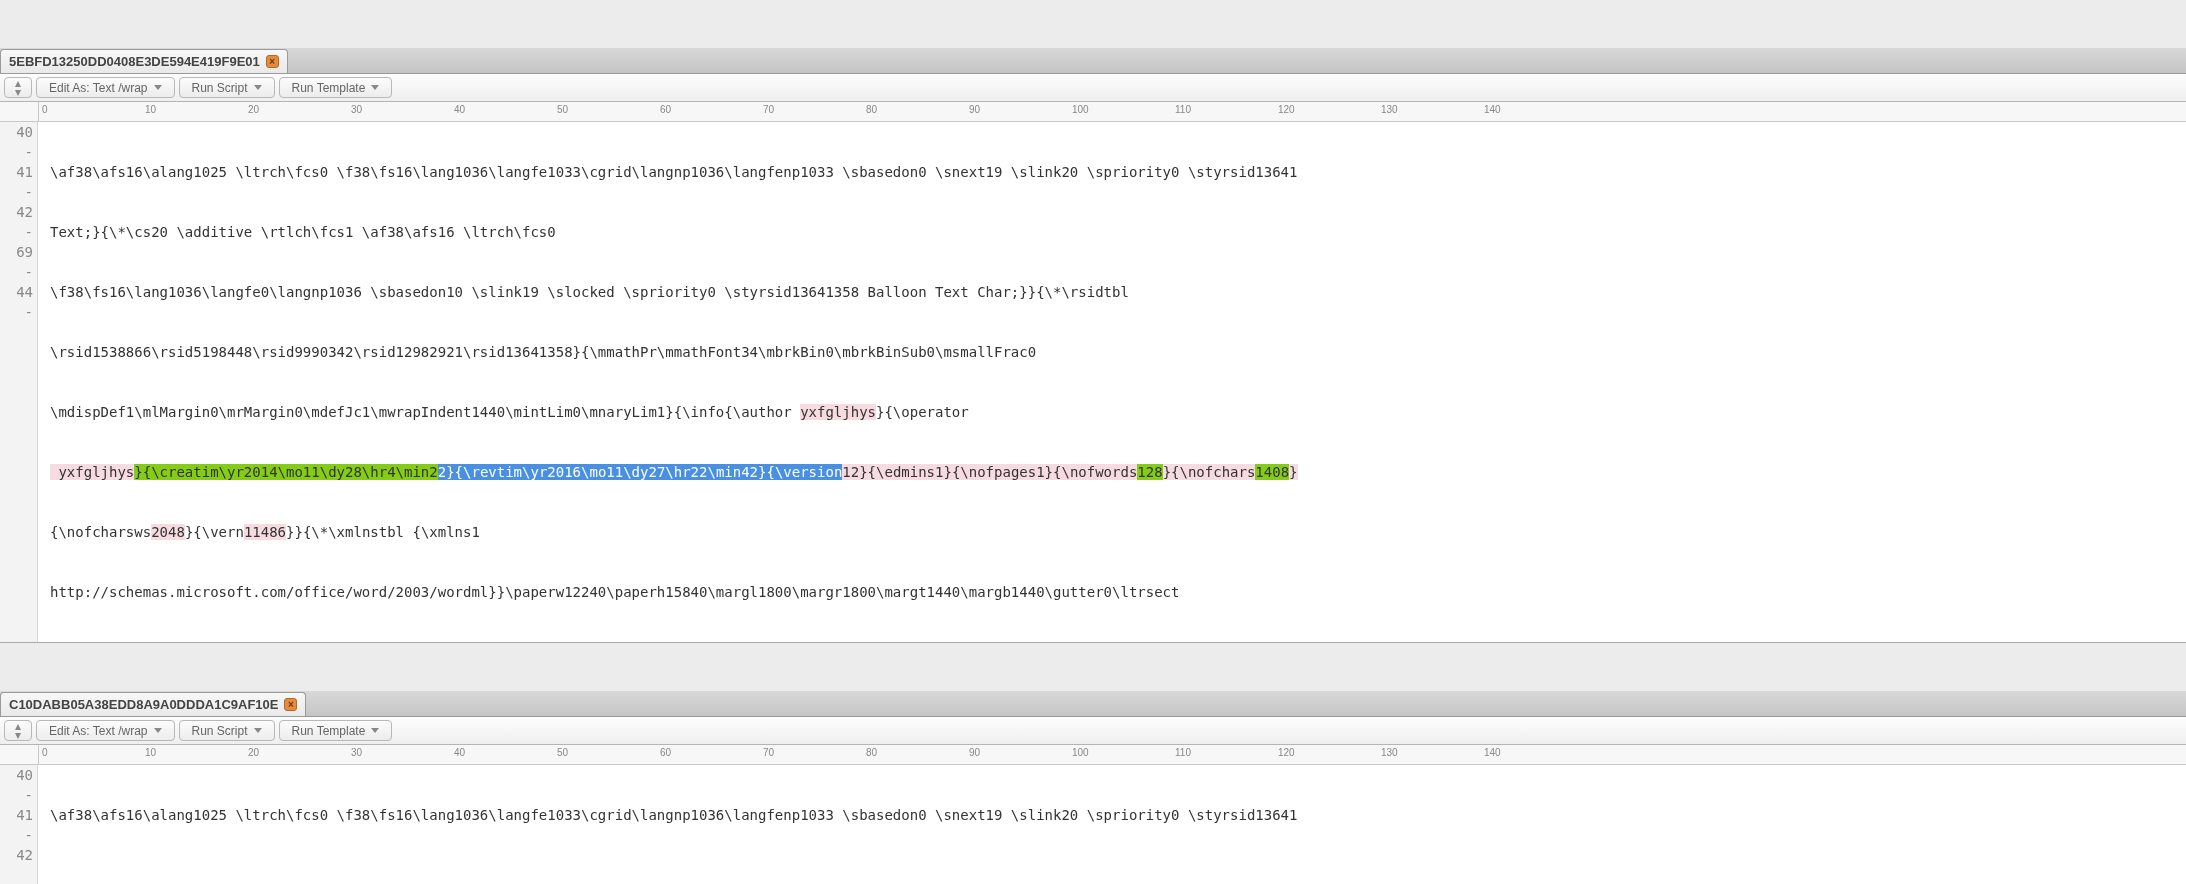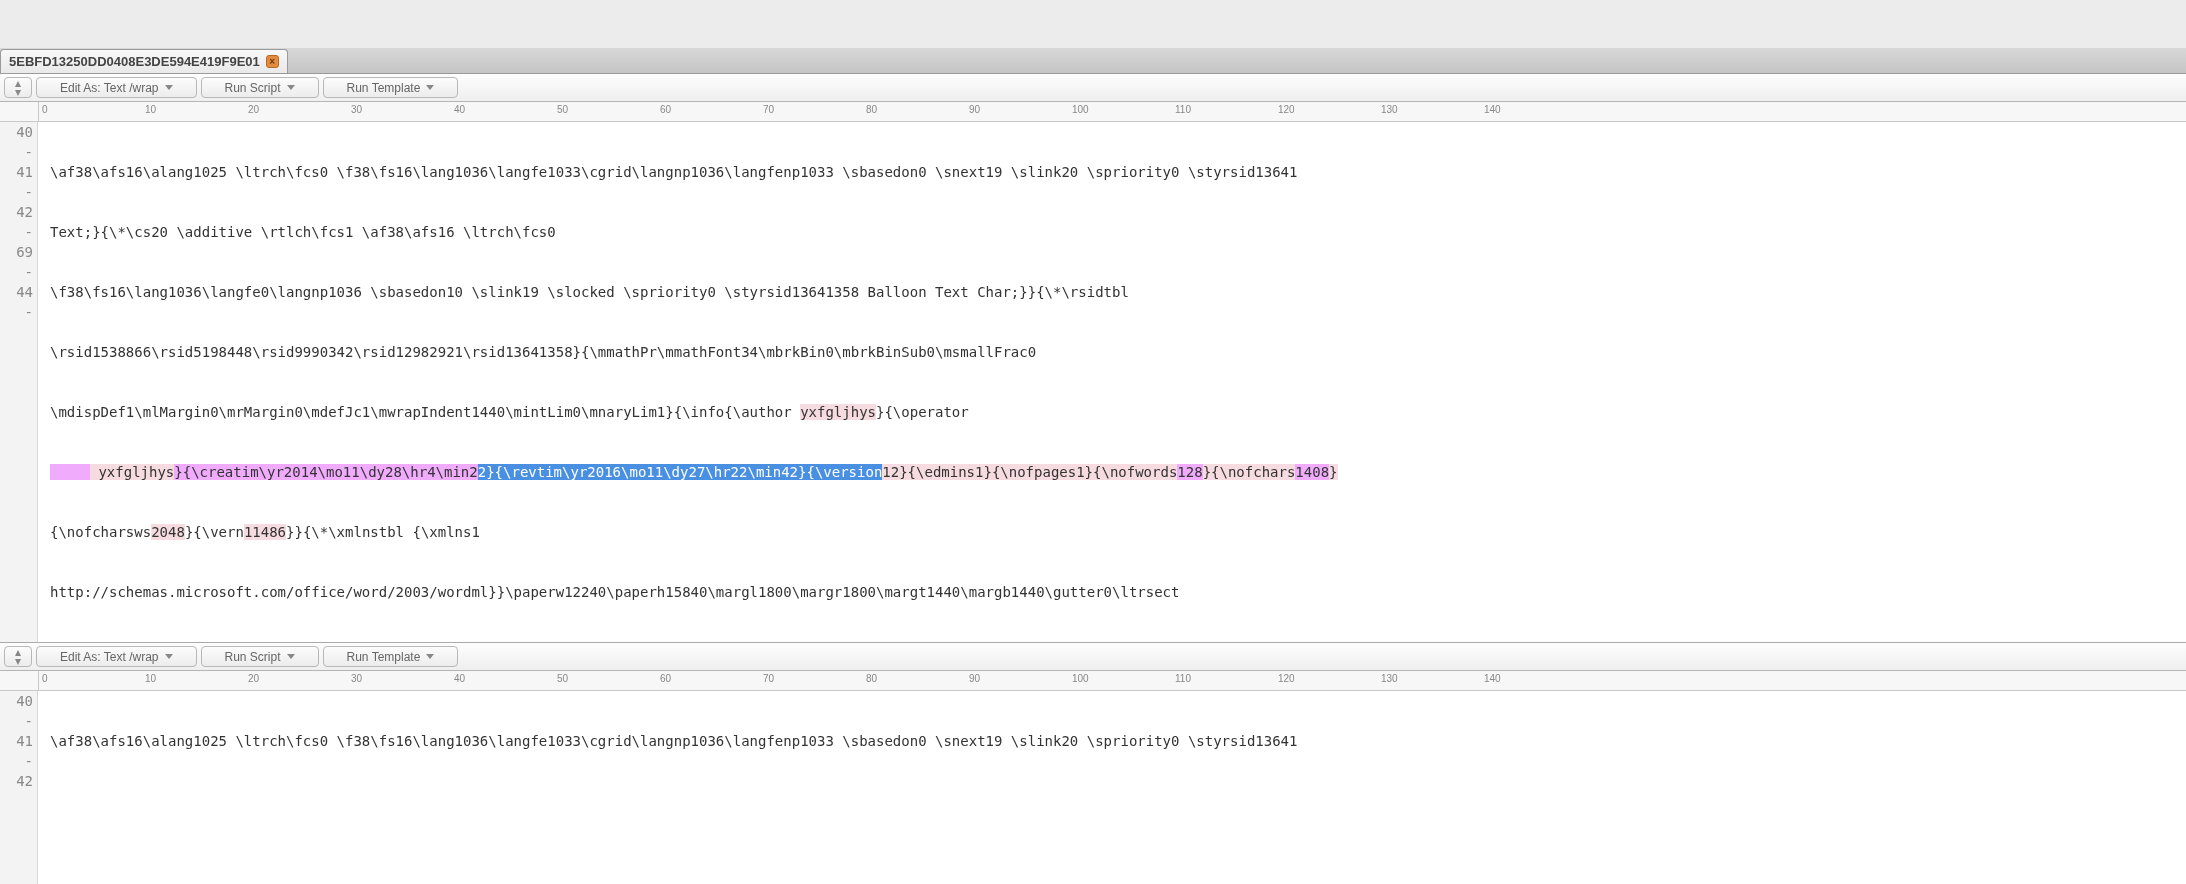--- a/index.html
+++ b/index.html
@@ -56,21 +56,21 @@
   align-items: center;
   padding: 0 4px;
   gap: 0;
   border-bottom: 1px solid #b5b5b5;
 }
 .tool-btn {
   background: linear-gradient(#fcfcfc, #ececec);
   border: 1px solid #b8b8b8;
   border-radius: 4px;
   height: 21px;
-  padding: 0 23px;
+  padding: 0 12px;
   display: inline-flex;
   align-items: center;
   color: #666;
   font-size: 12px;
   margin-right: 4px;
   gap: 6px;
 }
 .tool-btn.small { padding: 0 6px; width: 28px; justify-content: center; }
 .dd {
   width: 0; height: 0;
@@ -122,21 +122,21 @@
   text-align: right;
   padding: 0 4px 0 0;
 }
 .ln-gutter div { height: 20px; }
 .code {
   flex: 1;
   white-space: pre;
   overflow: hidden;
 }
 .code div { height: 20px; padding-left: 4px; margin-left: 8px; }
-.hl-yellow { background: #f0abfc; padding-left: 40px; }
+.hl-yellow { background: #84cc16; }
 .hl-pink   { background: #f6dbe0; }
 .hl-blue   { background: #4a90e2; color: #fff; }
 </style>
 </head>
 <body>
 
 <div class="pane">
   <div class="tab-bar">
     <div class="tab">
       <span>5EBFD13250DD0408E3DE594E419F9E01</span>
@@ -198,20 +198,26 @@
       <div><span>\rsid1538866\rsid5198448\rsid9990342\rsid12982921\rsid13641358}{\mmathPr\mmathFont34\mbrkBin0\mbrkBinSub0\msmallFrac0</span></div>
       <div><span>\mdispDef1\mlMargin0\mrMargin0\mdefJc1\mwrapIndent1440\mintLim0\mnaryLim1}{\info{\author </span><span class="hl-pink">yxfgljhys</span><span>}{\operator</span></div>
       <div><span class="hl-yellow"><span class="hl-pink"> yxfgljhys</span><span>}{\creatim\yr2014\mo11\dy28\hr4\min2</span><span class="hl-blue">2}{\revtim\yr2016\mo11\dy27\hr22\min42}{\version</span><span class="hl-pink">12}{\edmins1}{\nofpages1}{\nofwords</span><span>128</span><span class="hl-pink">}{\nofchars</span><span>1408</span><span class="hl-pink">}</span></span></div>
       <div><span>{\nofcharsws</span><span class="hl-pink">2048</span><span>}{\vern</span><span class="hl-pink">11486</span><span>}}{\*\xmlnstbl {\xmlns1</span></div>
       <div><span>http://schemas.microsoft.com/office/word/2003/wordml}}\paperw12240\paperh15840\margl1800\margr1800\margt1440\margb1440\gutter0\ltrsect</span></div>
     </div>
   </div>
 </div>
 
 <div class="pane">
+  <div class="tab-bar">
+    <div class="tab">
+      <span>C10DABB05A38EDD8A9A0DDDA1C9AF10E</span>
+      <span class="close"></span>
+    </div>
+  </div>
   <div class="toolbar">
     <div class="tool-btn small">
       <span class="up-dd">▴<br>▾</span>
     </div>
     <div class="tool-btn">
       <span>Edit As: Text /wrap</span>
         <span class="dd"></span>
     </div>
     <div class="tool-btn">
       <span>Run Script</span>

